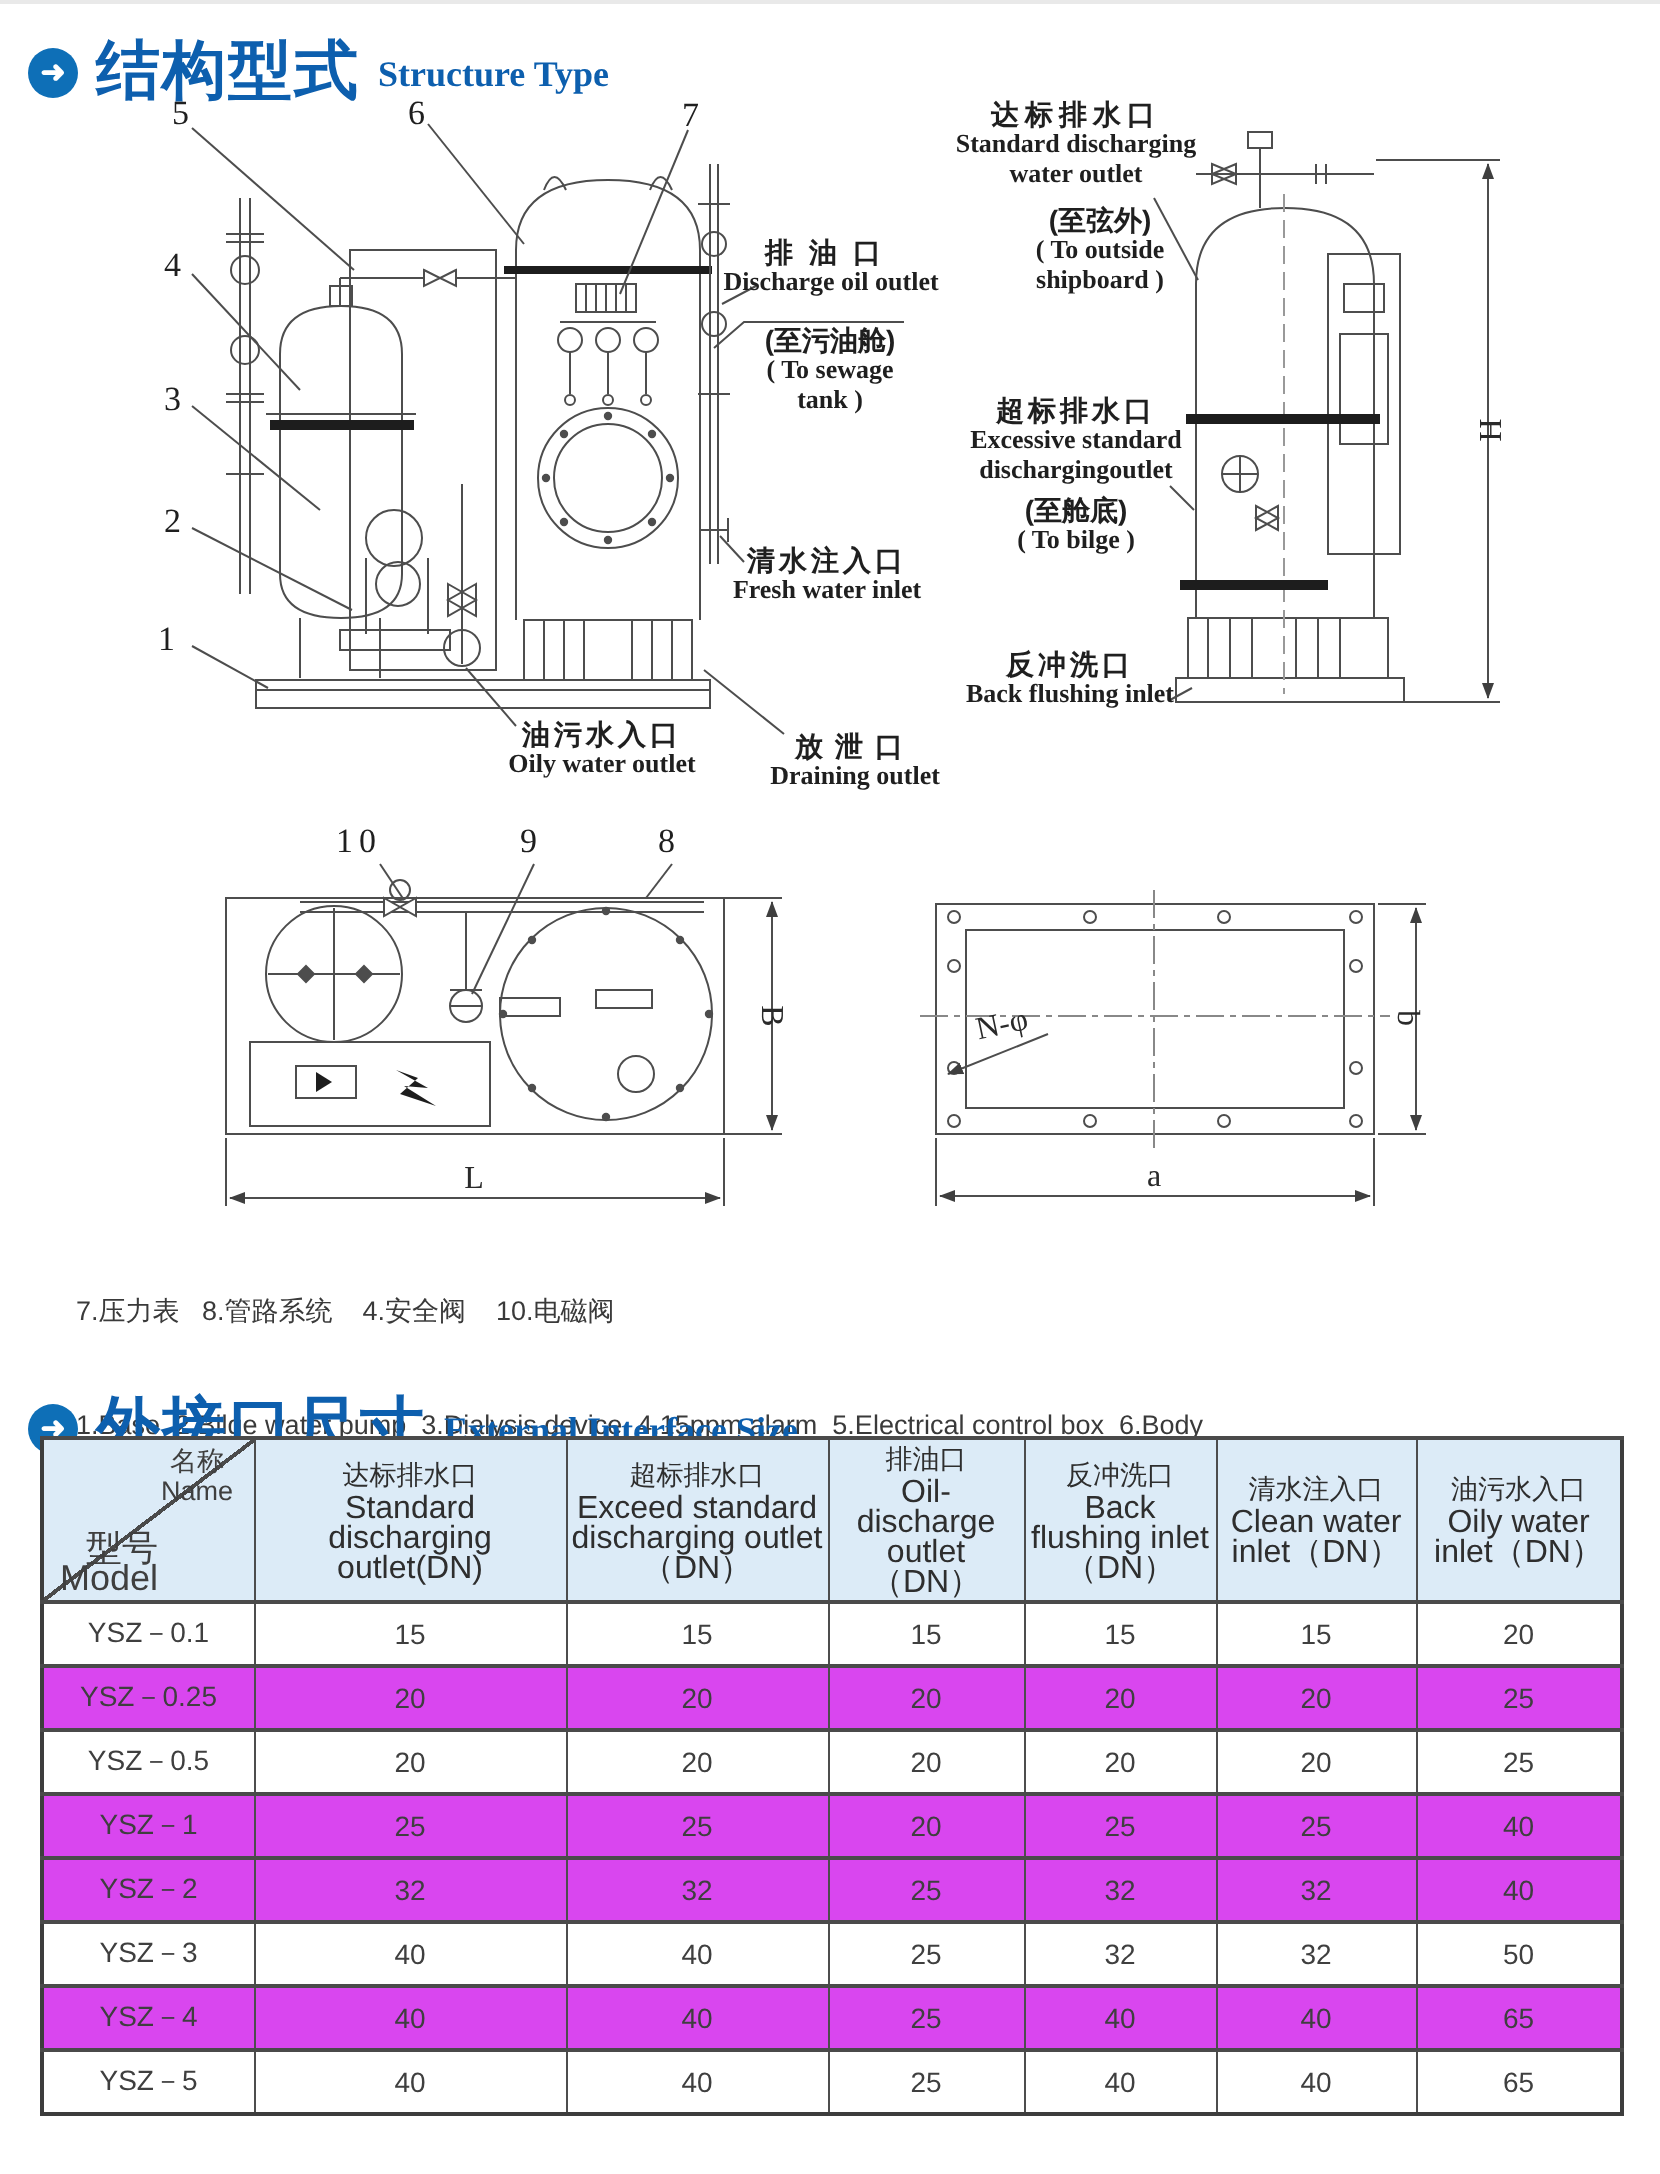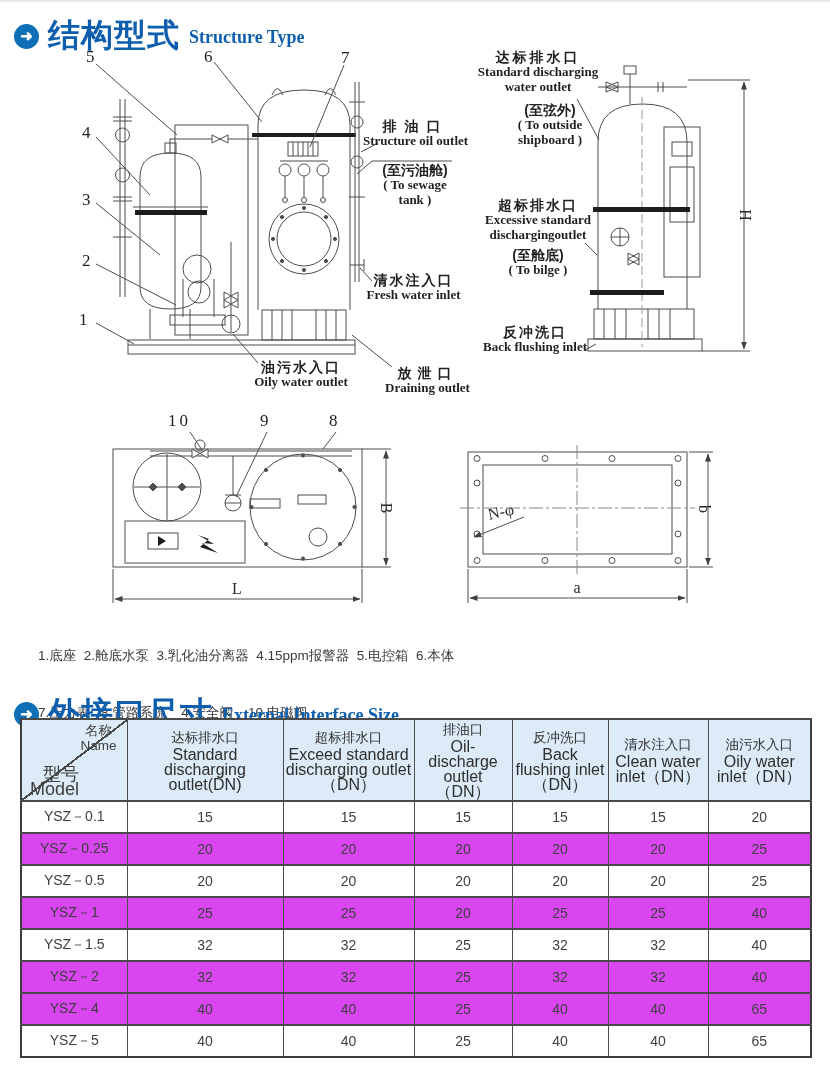--- a/index.html
+++ b/index.html
@@ -327,21 +327,21 @@
       <div class="len">Standard discharging</div>
       <div class="len">water outlet</div>
     </div>
     <div class="dlabel" style="left:495px;top:56px;width:110px;">
       <div class="lzh">(至弦外)</div>
       <div class="len">( To outside</div>
       <div class="len">shipboard )</div>
     </div>
     <div class="dlabel" style="left:358px;top:72px;width:115px;">
       <div class="lzh" style="letter-spacing:8px;">排油口</div>
-      <div class="len">Structure oil outlet</div>
+      <div class="len">Discharge oil outlet</div>
     </div>
     <div class="dlabel" style="left:360px;top:116px;width:110px;">
       <div class="lzh">(至污油舱)</div>
       <div class="len">( To sewage</div>
       <div class="len">tank )</div>
     </div>
     <div class="dlabel" style="left:468px;top:151px;width:140px;">
       <div class="lzh" style="letter-spacing:2px;">超标排水口</div>
       <div class="len">Excessive standard</div>
       <div class="len">dischargingoutlet</div>
@@ -362,21 +362,20 @@
       <div class="lzh" style="letter-spacing:2px;">油污水入口</div>
       <div class="len">Oily water outlet</div>
     </div>
     <div class="dlabel" style="left:375px;top:319px;width:105px;">
       <div class="lzh" style="letter-spacing:6px;">放泄口</div>
       <div class="len">Draining outlet</div>
     </div>
   </div>
 
   <div class="parts">
-    <div>1.底座  2.舱底水泵  3.乳化油分离器  4.15ppm报警器  5.电控箱  6.本体</div>
     <div>7.压力表   8.管路系统    4.安全阀    10.电磁阀</div>
     <div>1.Base  2.Bilge water pump  3.Dialysis device  4.15ppm alarm  5.Electrical control box  6.Body</div>
     <div>7.Pressure meter  8.Piping system  9.Safety valve  10.Solenoid valve</div>
   </div>
 
   <div class="sec-header" style="top:690px;">
     <span class="sec-icon">➜</span>
     <span class="sec-zh">外接口尺寸</span>
     <span class="sec-en">External Interface Size</span>
   </div>
@@ -460,38 +459,38 @@
         </tr>
         <tr class="alt">
           <td>YSZ－1</td>
           <td>25</td>
           <td>25</td>
           <td>20</td>
           <td>25</td>
           <td>25</td>
           <td>40</td>
         </tr>
-        <tr>
-          <td>YSZ－1.5</td>
-          <td>32</td>
-          <td>32</td>
-          <td>25</td>
-          <td>32</td>
-          <td>32</td>
-          <td>40</td>
-        </tr>
         <tr class="alt">
           <td>YSZ－2</td>
           <td>32</td>
           <td>32</td>
           <td>25</td>
           <td>32</td>
           <td>32</td>
           <td>40</td>
         </tr>
+        <tr>
+          <td>YSZ－3</td>
+          <td>40</td>
+          <td>40</td>
+          <td>25</td>
+          <td>32</td>
+          <td>32</td>
+          <td>50</td>
+        </tr>
         <tr class="alt">
           <td>YSZ－4</td>
           <td>40</td>
           <td>40</td>
           <td>25</td>
           <td>40</td>
           <td>40</td>
           <td>65</td>
         </tr>
         <tr>

